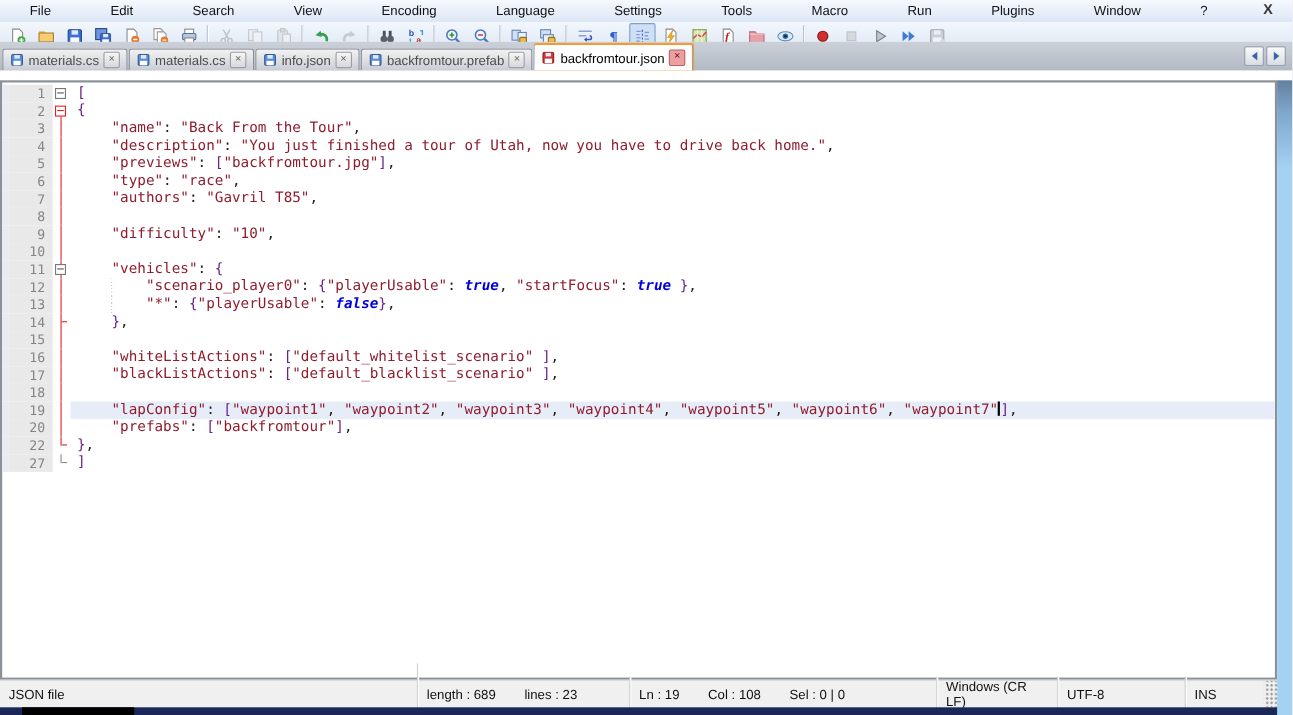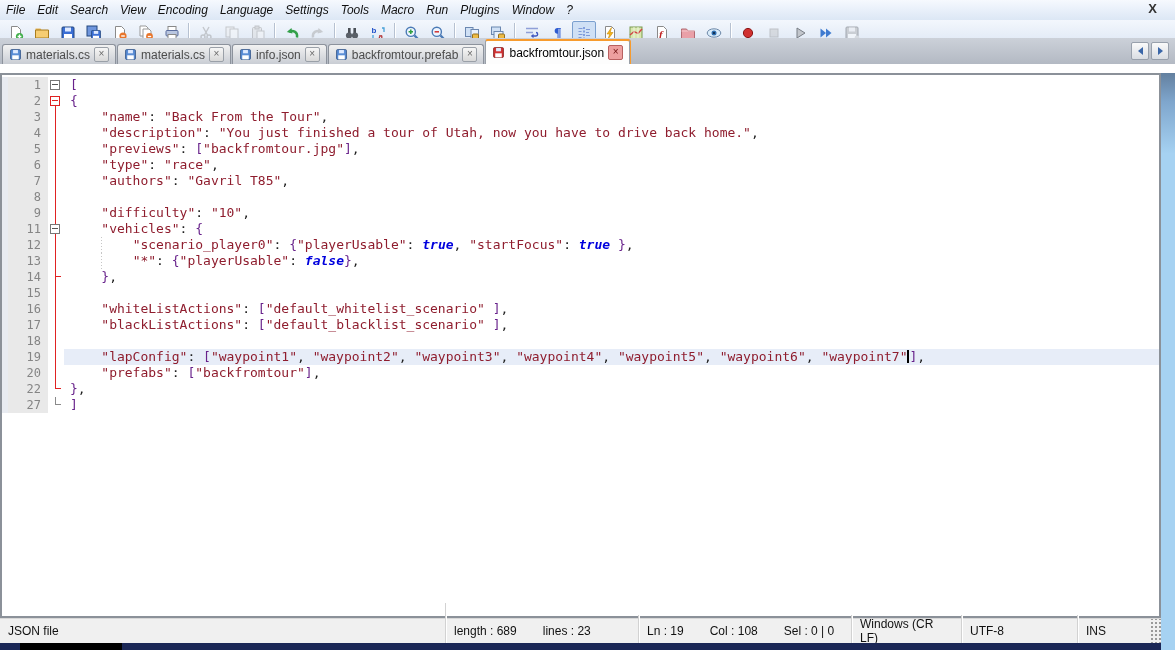--- a/index.html
+++ b/index.html
@@ -1,21 +1,21 @@
 <!DOCTYPE html>
 <html><head>
 <meta charset="utf-8">
 <style>
   html,body{margin:0;padding:0;background:#dfe5ec;}
   .win{position:relative;width:1175px;height:650px;background:#fff;overflow:hidden;
        font-family:"Liberation Sans",sans-serif;font-size:12px;color:#111;}
   
   .menubar{position:absolute;left:0;top:0;width:100%;height:20px;
     background:linear-gradient(#f6f9fe,#e6eef9 60%,#dce7f5);display:flex;align-items:center;}
-  .menubar .mi{padding:2px 6px;cursor:default;font-style:italic;}
+  .menubar .mi{padding:2px 27px;cursor:default;}
   .menubar .winclose{position:absolute;right:14px;top:1px;font-size:13px;font-weight:bold;color:#333;padding:0 4px;}
   
   .toolbar{position:absolute;left:0;top:20px;width:100%;height:27px;
     background:linear-gradient(#f3f7fd,#dde7f4);border-bottom:1px solid #c3cddb;
     display:flex;align-items:center;padding-left:3px;box-sizing:border-box;}
   .tbtn{width:22px;height:22px;margin:0 1px;display:flex;align-items:center;justify-content:center;border:1px solid transparent;border-radius:2px;}
   .tbtn.pressed{border-color:#7ba0cf;background:#cfe0f5;}
   .tbtn.disabled{opacity:.42;filter:grayscale(85%);}
   .tsep{width:1px;height:20px;background:#b6c1d1;border-right:1px solid #fff;margin:0 3px;}
   .tbtn svg{display:block;}
@@ -450,20 +450,28 @@
         <div class="row">
           <div class="bm"></div>
           <div class="ln">9</div>
           <div class="fold">
             <div class="vl"></div>
           </div>
           <div class="code"><span class="sg-d">    </span><span class="sg-s">"difficulty"</span><span class="sg-d">: </span><span class="sg-s">"10"</span><span class="sg-d">,</span></div>
         </div>
         <div class="row">
           <div class="bm"></div>
+          <div class="ln">10</div>
+          <div class="fold">
+            <div class="vl"></div>
+          </div>
+          <div class="code"></div>
+        </div>
+        <div class="row">
+          <div class="bm"></div>
           <div class="ln">11</div>
           <div class="fold">
             <div class="vl"></div>
             <div class="fbox"></div>
           </div>
           <div class="code"><span class="sg-d">    </span><span class="sg-s">"vehicles"</span><span class="sg-d">: </span><span class="sg-br">{</span></div>
         </div>
         <div class="row">
           <div class="bm"></div>
           <div class="ln">12</div>
@@ -559,21 +567,21 @@
   </div>
 
   <div class="status">
     <div class="st grow">
         <span>JSON file</span>
       </div>
     <div class="st" style="width:193px;box-sizing:border-box;text-align:right;">
       <span>length : 689</span>
         <span>lines : 23</span>
     </div>
-    <div class="st" style="width:213px;box-sizing:border-box;">
+    <div class="st" style="width:279px;box-sizing:border-box;">
       <span>Ln : 19</span>
         <span>Col : 108</span>
         <span>Sel : 0 | 0</span>
     </div>
     <div class="st" style="width:110px;box-sizing:border-box;">
         <span>Windows (CR LF)</span>
       </div>
     <div class="st" style="width:116px;box-sizing:border-box;">
         <span>UTF-8</span>
       </div>

